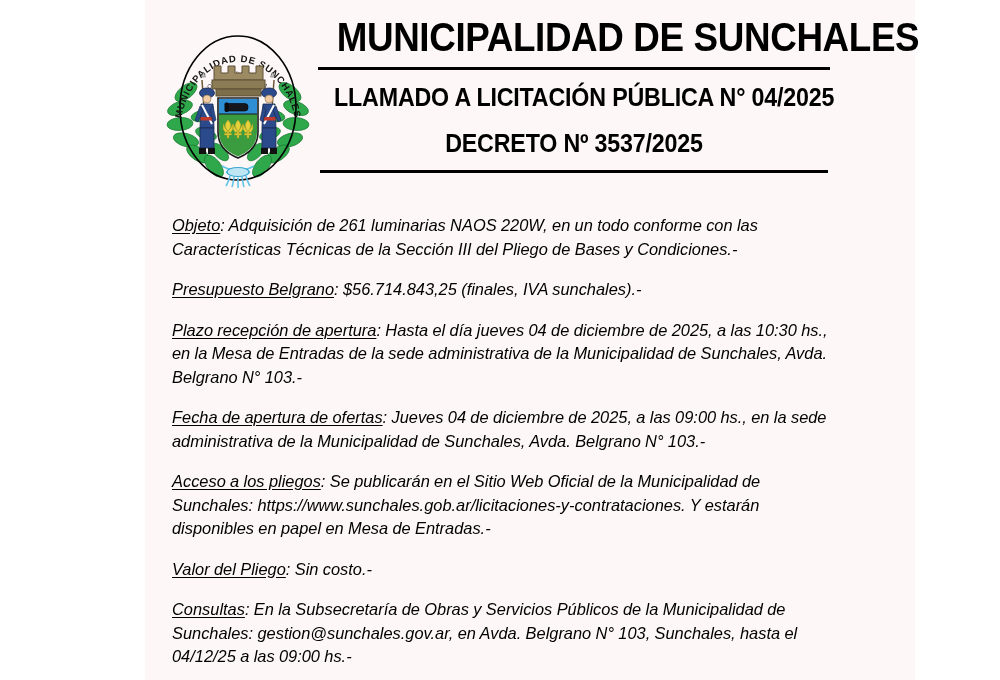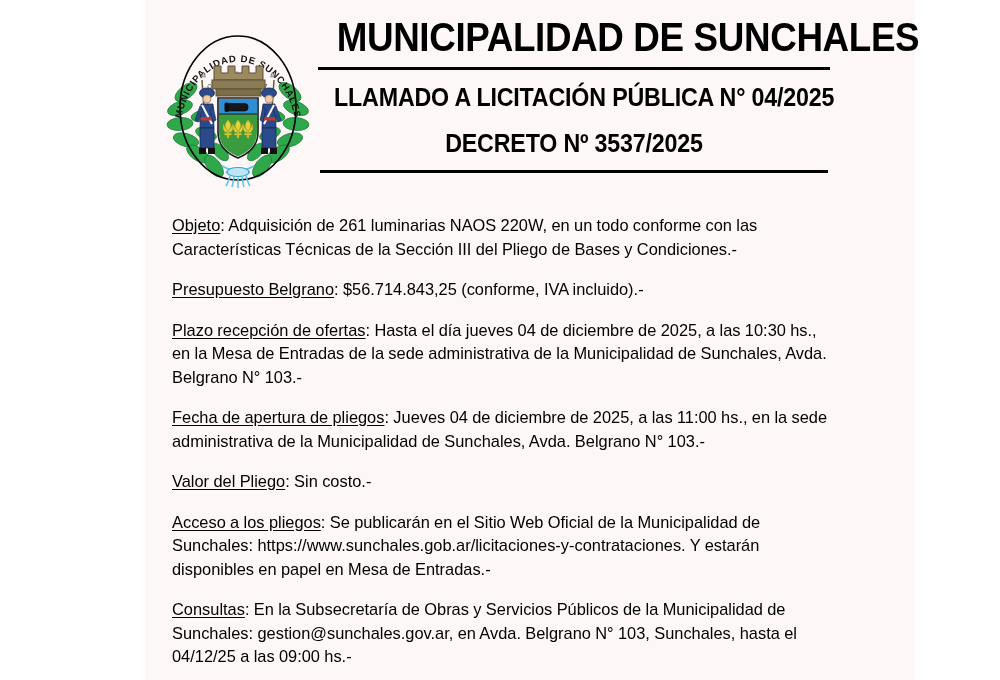--- a/index.html
+++ b/index.html
@@ -115,20 +115,21 @@
     top: 214px;
     width: 660px;
   }
   .para {
     font-family: "Liberation Sans", "DejaVu Sans", sans-serif;
     font-size: 16.4px;
     line-height: 23.5px;
     margin: 0 0 17px 0;
     text-align: left;
     word-spacing: -0.2px;
+    font-style: italic;
   }
   .para:last-child { margin-bottom: 17px; }
   .lbl {
     text-decoration: underline;
     text-underline-offset: 2px;
   }
 </style>
 </head>
 <body>
 
@@ -263,37 +264,37 @@
     </div>
   </div>
 
   <div class="body-block">
 
     <p class="para">
       <span class="lbl">Objeto</span><span>: Adquisición de 261 luminarias NAOS 220W, en un todo conforme con las Características Técnicas de la Sección III del Pliego de Bases y Condiciones.-</span>
     </p>
 
     <p class="para">
-      <span class="lbl">Presupuesto Belgrano</span><span>: $56.714.843,25 (conforme, IVA incluido).-</span>
-    </p>
-
-    <p class="para">
-      <span class="lbl">Plazo recepción de ofertas</span><span>: Hasta el día jueves 04 de diciembre de 2025, a las 10:30 hs., en la Mesa de Entradas de la sede administrativa de la Municipalidad de Sunchales, Avda. Belgrano N° 103.-</span>
-    </p>
-
-    <p class="para">
-      <span class="lbl">Fecha de apertura de pliegos</span><span>: Jueves 04 de diciembre de 2025, a las 11:00 hs., en la sede administrativa de la Municipalidad de Sunchales, Avda. Belgrano N° 103.-</span>
+      <span class="lbl">Presupuesto Belgrano</span><span>: $56.714.843,25 (finales, IVA sunchales).-</span>
+    </p>
+
+    <p class="para">
+      <span class="lbl">Plazo recepción de apertura</span><span>: Hasta el día jueves 04 de diciembre de 2025, a las 10:30 hs., en la Mesa de Entradas de la sede administrativa de la Municipalidad de Sunchales, Avda. Belgrano N° 103.-</span>
+    </p>
+
+    <p class="para">
+      <span class="lbl">Fecha de apertura de ofertas</span><span>: Jueves 04 de diciembre de 2025, a las 09:00 hs., en la sede administrativa de la Municipalidad de Sunchales, Avda. Belgrano N° 103.-</span>
+    </p>
+
+    <p class="para">
+      <span class="lbl">Acceso a los pliegos</span><span>: Se publicarán en el Sitio Web Oficial de la Municipalidad de Sunchales: https://www.sunchales.gob.ar/licitaciones-y-contrataciones. Y estarán disponibles en papel en Mesa de Entradas.-</span>
     </p>
 
     <p class="para">
       <span class="lbl">Valor del Pliego</span><span>: Sin costo.-</span>
-    </p>
-
-    <p class="para">
-      <span class="lbl">Acceso a los pliegos</span><span>: Se publicarán en el Sitio Web Oficial de la Municipalidad de Sunchales: https://www.sunchales.gob.ar/licitaciones-y-contrataciones. Y estarán disponibles en papel en Mesa de Entradas.-</span>
     </p>
 
     <p class="para">
       <span class="lbl">Consultas</span><span>: En la Subsecretaría de Obras y Servicios Públicos de la Municipalidad de Sunchales: gestion@sunchales.gov.ar, en Avda. Belgrano N° 103, Sunchales, hasta el 04/12/25 a las 09:00 hs.-</span>
     </p>
 
   </div>
 </div>
 
 </body></html>

